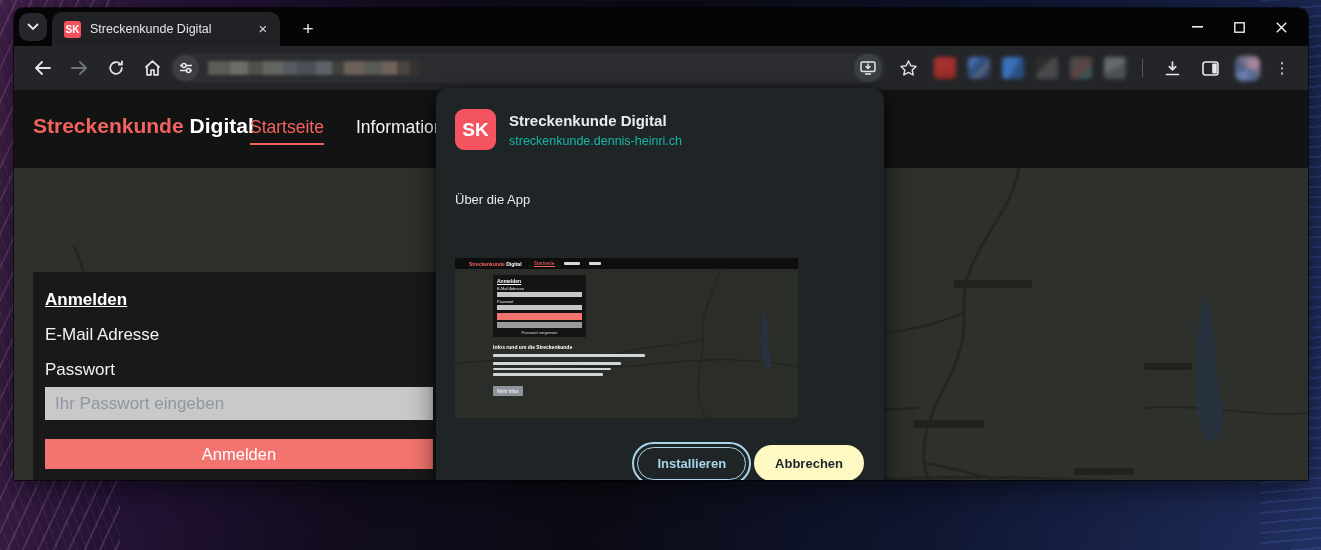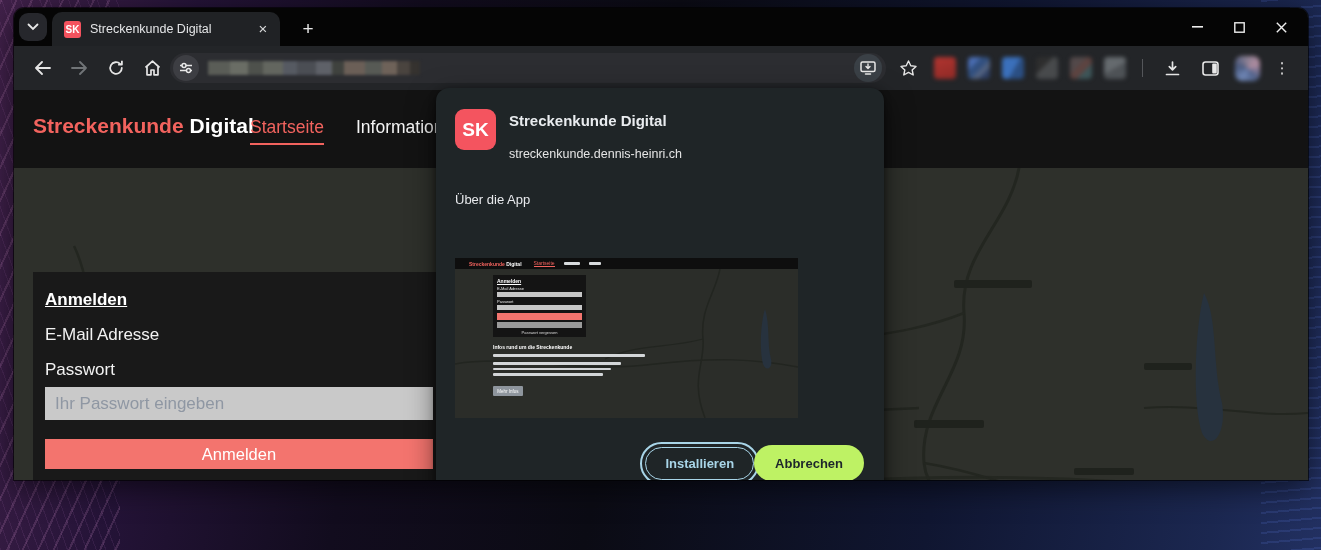--- a/index.html
+++ b/index.html
@@ -75,21 +75,21 @@
   .clipped { position:absolute; left:42px; top:451px; color:#fff; font-weight:bold; font-size:25px; white-space:nowrap; }
 
   
   .dialog { position:absolute; left:422px; top:80px; width:448px; height:412px; border-radius:13px;
             background:#1f2527; box-shadow:0 2px 6px rgba(0,0,0,.5), 0 10px 28px rgba(0,0,0,.55); z-index:20; }
   .dlg-head { position:absolute; left:19px; top:21px; display:flex; }
   .dlg-icon { width:41px; height:41px; border-radius:9px; background:#f4545f; color:#fff; font-size:19px;
               font-weight:bold; display:flex; align-items:center; justify-content:center; }
   .dlg-title { margin-left:13px; padding-top:3px; }
   .dlg-title .t { color:#e9ecef; font-weight:bold; font-size:15px; }
-  .dlg-title .o { color:#e5e5e5; font-size:12.5px; margin-top:18px; }
+  .dlg-title .o { color:#14b8a6; font-size:12.5px; margin-top:5px; }
   .about-t { position:absolute; left:19px; top:76px; color:#e8eaed; font-size:13px;margin-top:28px; }
   .about-p { position:absolute; left:19px; top:95px; width:404px; color:#ccd0d4; font-size:13px; line-height:20px; }
   .thumb { position:absolute; left:19px; top:170px; width:343px; height:160px; background:#2b2d29; overflow:hidden; }
   .thumb svg { position:absolute; left:0; top:11px; }
   .th-head { position:absolute; left:0; top:0; width:100%; height:11px; background:#0e0e0e; display:flex; align-items:center; }
   .th-logo { font-size:5px; font-weight:bold; margin-left:14px; white-space:nowrap; }
   .th-logo .p1{ color:#f2635e; } .th-logo .p2{ color:#fff; }
   .th-nav { display:flex; gap:9px; margin-left:12px; align-items:center; }
   .th-nav .a { color:#f2635e; font-size:5px; border-bottom:1px solid #f2635e; }
   .th-bar { height:3px; background:#d7dadc; border-radius:1px; }
@@ -98,25 +98,25 @@
   .th-card .l { color:#e8e8e8; font-size:4px; margin-top:2px; }
   .th-input { width:85px; height:5px; background:#c6c6c6; margin-top:1px; }
   .th-btn-red { width:85px; height:7px; background:#f3746e; margin-top:3px; }
   .th-btn-gray { width:85px; height:6px; background:#9a9a9a; margin-top:2px; }
   .th-link { color:#ddd; font-size:4px; text-align:center; width:85px; margin-top:2px; }
   .th-sec { position:absolute; left:38px; top:86px; }
   .th-sec .head { color:#fff; font-size:5px; font-weight:bold; }
   .th-line { background:#d3d6d8; height:3px; border-radius:1px; margin-top:4px; }
   .th-more { position:absolute; left:38px; top:128px; width:30px; height:10px; background:#8e959d;
              color:#fff; font-size:4.5px; display:flex; align-items:center; justify-content:center; border-radius:1px; }
-  .dlg-btns { position:absolute; right:20px; bottom:19px; display:flex; align-items:center; gap:0; }
+  .dlg-btns { position:absolute; right:20px; bottom:19px; display:flex; align-items:center; gap:8px; }
   .btn-install { height:33px; padding:0 19px; border-radius:17px; background:transparent; color:#a8d5e8;
                  font-size:13px; font-weight:bold; border:1px solid #a8d5e8; outline:2px solid #a8d5e8; outline-offset:3px;
                  font-family:"Liberation Sans",sans-serif; }
-  .btn-cancel { height:36px; padding:0 21px; border-radius:18px; background:#bef264; color:#1d262b;
+  .btn-cancel { height:36px; padding:0 21px; border-radius:18px; background:#fef9c3; color:#1d262b;
                 font-size:13px; font-weight:bold; border:none; font-family:"Liberation Sans",sans-serif; }
   svg { display:block; }
 </style>
 </head>
 <body>
 
 <div class="stage">
   <div class="streaks-left"></div>
   <div class="streaks-right"></div>
 

